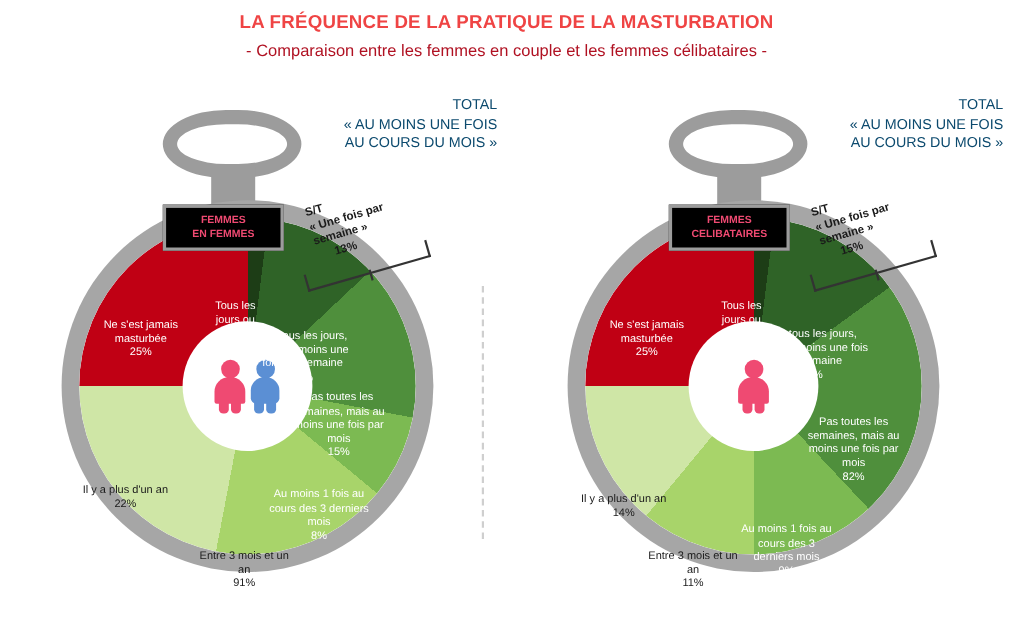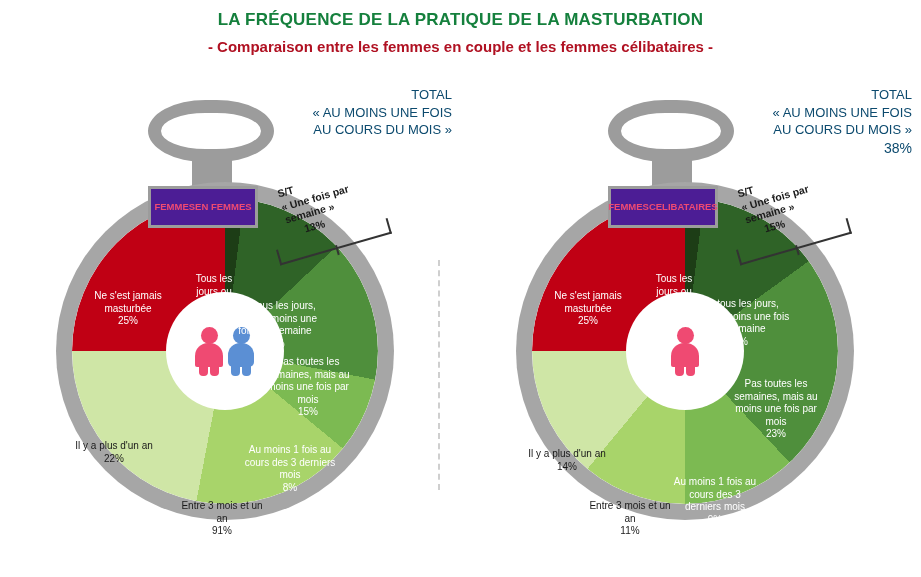--- a/index.html
+++ b/index.html
@@ -6,25 +6,25 @@
   body{
     width:921px;height:577px;
     background:#ffffff;
     font-family:"Liberation Sans", sans-serif;
     position:relative;
     overflow:hidden;
     color:#222;
   }
   .title{
     position:absolute;top:10px;left:0;width:921px;text-align:center;
-    font-size:17px;font-weight:bold;color:#15803d;letter-spacing:.2px;
+    font-size:17px;font-weight:bold;color:#ef4444;letter-spacing:.2px;
   }
   .subtitle{
     position:absolute;top:38px;left:0;width:921px;text-align:center;
-    font-size:15px;font-weight:bold;color:#b01122;
+    font-size:15px;font-weight:normal;color:#b01122;
   }
   .divider{
     position:absolute;left:438px;top:260px;width:0;height:230px;
     border-left:2px dashed #cfcfcf;
   }
   .panel{position:absolute;top:70px;width:460px;height:500px;}
   .panel.left{left:0;}
   .panel.right{left:460px;}
 
   
@@ -64,22 +64,22 @@
   .person .leg-l,.person .leg-r{position:absolute;top:37px;width:9px;height:12px;border-radius:0 0 4px 4px;}
   .person .leg-l{left:3px;}
   .person .leg-r{right:3px;}
   .person.f .head,.person.f .body,.person.f .leg-l,.person.f .leg-r{background:#ef4a72;}
   .person.f .body{border-radius:13px 13px 2px 2px;width:28px;margin-left:-14px;}
   .person.m .head,.person.m .body,.person.m .leg-l,.person.m .leg-r{background:#5b8fd4;}
 
   
   .tag{
     position:absolute;left:120px;top:86px;width:110px;height:42px;
-    background:#4c1d95;border:3px solid #9c9c9c;
-    display:flex;flex-direction:row;align-items:center;justify-content:center;
+    background:#000000;border:3px solid #9c9c9c;
+    display:flex;flex-direction:column;align-items:center;justify-content:center;
     font-size:9.5px;font-weight:bold;color:#ef4a72;line-height:1.25;text-align:center;
     box-sizing:border-box;
   }
 
   
   .total{
     position:absolute;right:8px;top:16px;width:230px;text-align:right;
     font-size:13px;font-weight:normal;color:#0c4a6e;line-height:1.35;
   }
   .total .pct{font-size:14px;}
@@ -199,21 +199,20 @@
     </div>
   </div>
 </div>
 
 <div class="panel right">
 
   <div class="total">
     <div>TOTAL</div>
     <div>« AU MOINS UNE FOIS</div>
     <div>AU COURS DU MOIS »</div>
-    <div class="pct">38%</div>
   </div>
 
   <div class="watch">
     <div class="ring-top"></div>
     <div class="stem"></div>
     <div class="side-knob"></div>
     <div class="dial-outer"></div>
     <div class="dial-inner">
       <div class="pie" style="background:conic-gradient(
              #1d3d16 0deg 7.2deg,
@@ -256,21 +255,21 @@
       <div>2%</div>
     </div>
 
     <div class="slab white center" style="left:198px;top:198px;width:104px;">
       <div>Pas tous les jours, mais au moins une fois par semaine</div>
       <div>13%</div>
     </div>
 
     <div class="slab white center" style="left:238px;top:278px;width:100px;">
       <div>Pas toutes les semaines, mais au moins une fois par mois</div>
-      <div>23%</div>
+      <div>82%</div>
     </div>
 
     <div class="slab white center" style="left:182px;top:376px;width:90px;">
       <div>Au moins 1 fois au cours des 3 derniers mois</div>
       <div>9%</div>
     </div>
 
     <div class="slab dark center" style="left:98px;top:400px;width:88px;">
       <div>Entre 3 mois et un an</div>
       <div>11%</div>

